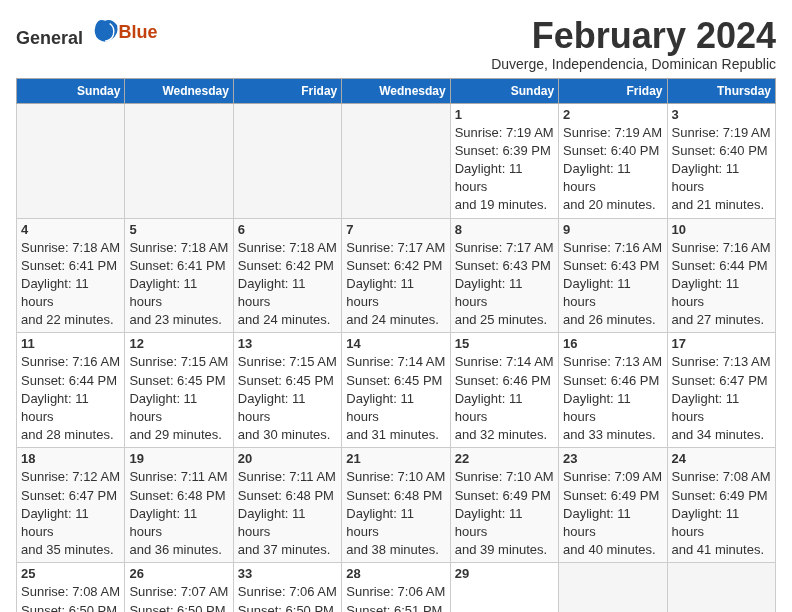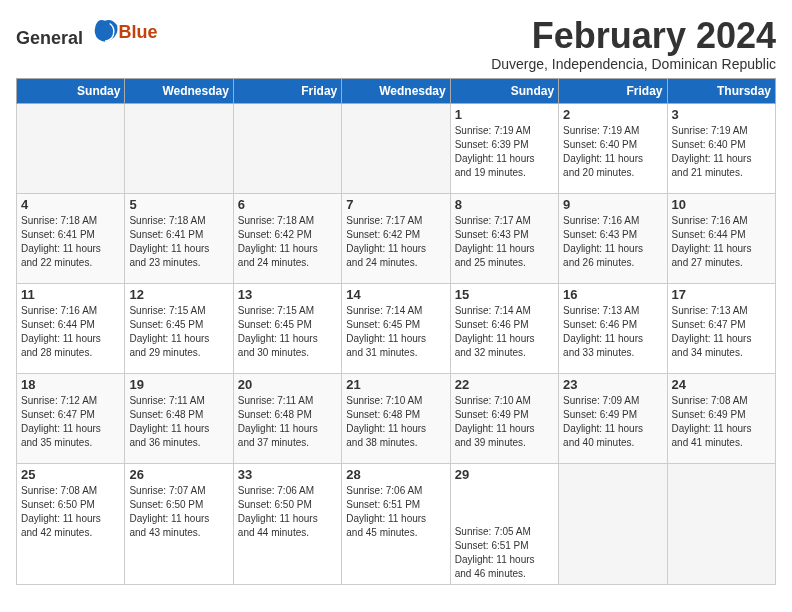--- a/index.html
+++ b/index.html
@@ -74,21 +74,21 @@
     tbody tr:nth-child(even) td {
       background: #f9f9f9;
     }
     .day-number {
       font-size: 13px;
       font-weight: bold;
       display: block;
       margin-bottom: 2px;
     }
     .day-info {
-      font-size: 10px;
+      font-size: 13px;
       line-height: 1.4;
       color: #333;
     }
     .empty-cell {
       background: #f5f5f5;
     }
   </style>
 </head>
 <body>
 

